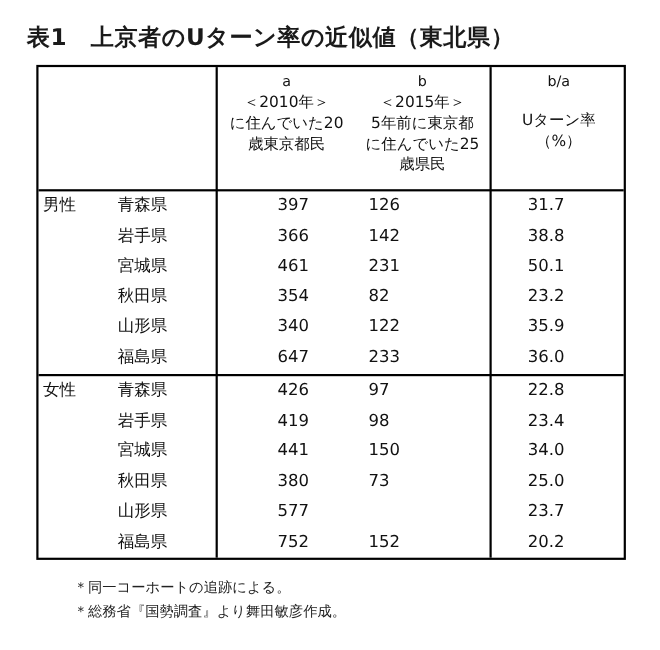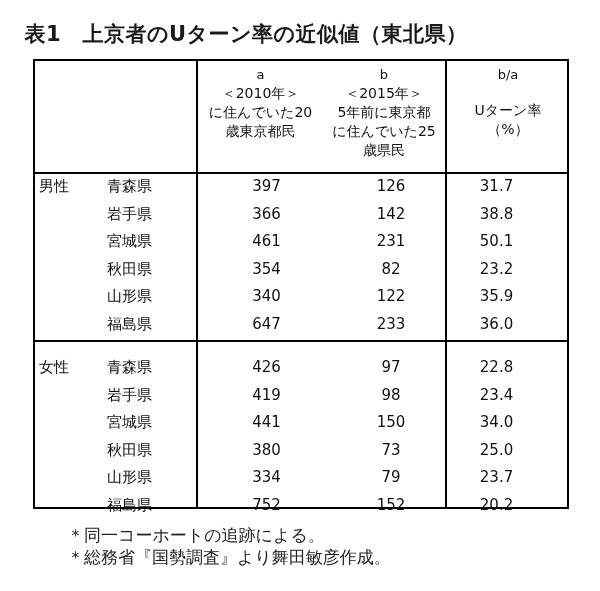--- a/index.html
+++ b/index.html
@@ -88,27 +88,27 @@
     }
     .cell {
       position: absolute;
       top: 0;
       height: 100%;
       white-space: nowrap;
     }
     .c-gender { left: 4px; width: 60px; }
     .c-pref { left: 72px; width: 90px; }
     .c-a-center { left: 163px; width: 137px; text-align: center; }
-    .c-b-center { left: 300px; width: 112px; text-align: center; }
+    .c-b-center { left: 300px; width: 112px; }
     .c-ratio { left: 412px; width: 99px; text-align: center; }
     .notes {
       position: absolute;
       left: 67px;
       top: 524px;
-      font-size: 17px;
+      font-size: 13px;
       line-height: 22px;
       color: #222;
     }
     .notes div { white-space: nowrap; }
   </style>
 </head>
 <body>
 
 <div class="title">表1　上京者のUターン率の近似値（東北県）</div>
 
@@ -177,21 +177,21 @@
       <span class="cell c-ratio">35.9</span>
     </div>
     <div class="row" style="top:137.5px;">
       <span class="cell c-pref">福島県</span>
       <span class="cell c-a-center">647</span>
       <span class="cell c-b-center">233</span>
       <span class="cell c-ratio">36.0</span>
     </div>
   </div>
 
-  <div class="section" style="top:293px;height:166px;padding-left:15px;">
+  <div class="section" style="top:280px;height:166px;padding-left:15px;">
     <div class="row" style="top:0px;">
       <span class="cell c-gender">女性</span>
       <span class="cell c-pref">青森県</span>
       <span class="cell c-a-center">426</span>
       <span class="cell c-b-center">97</span>
       <span class="cell c-ratio">22.8</span>
     </div>
     <div class="row" style="top:27.5px;">
       <span class="cell c-pref">岩手県</span>
       <span class="cell c-a-center">419</span>
@@ -205,22 +205,21 @@
       <span class="cell c-ratio">34.0</span>
     </div>
     <div class="row" style="top:82.5px;">
       <span class="cell c-pref">秋田県</span>
       <span class="cell c-a-center">380</span>
       <span class="cell c-b-center">73</span>
       <span class="cell c-ratio">25.0</span>
     </div>
     <div class="row" style="top:110px;">
       <span class="cell c-pref">山形県</span>
-      <span class="cell c-a-center">334</span>
-      <span class="cell c-b-center">79</span>
+      <span class="cell c-a-center">577</span>
       <span class="cell c-ratio">23.7</span>
     </div>
     <div class="row" style="top:137.5px;">
       <span class="cell c-pref">福島県</span>
       <span class="cell c-a-center">752</span>
       <span class="cell c-b-center">152</span>
       <span class="cell c-ratio">20.2</span>
     </div>
   </div>
 </div>

